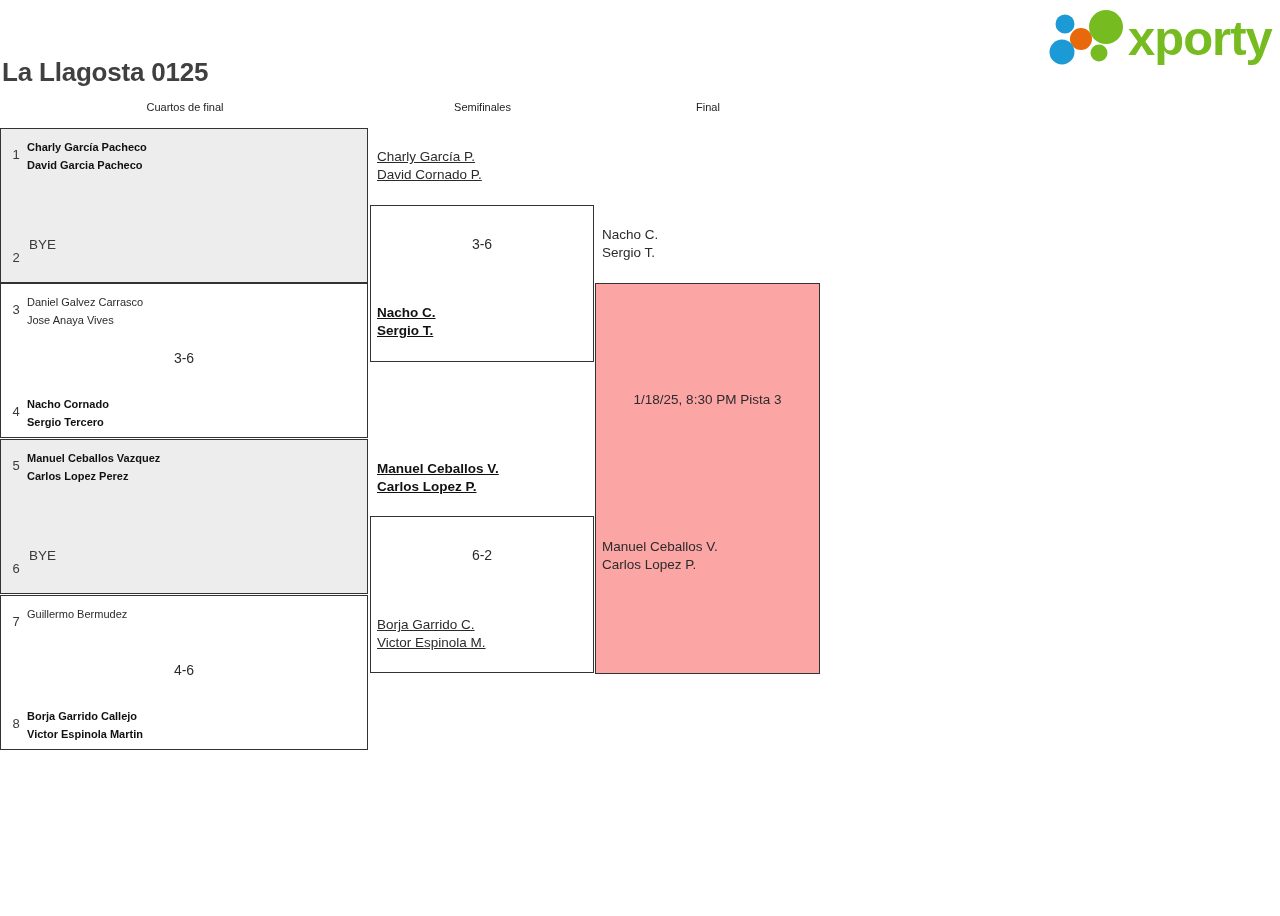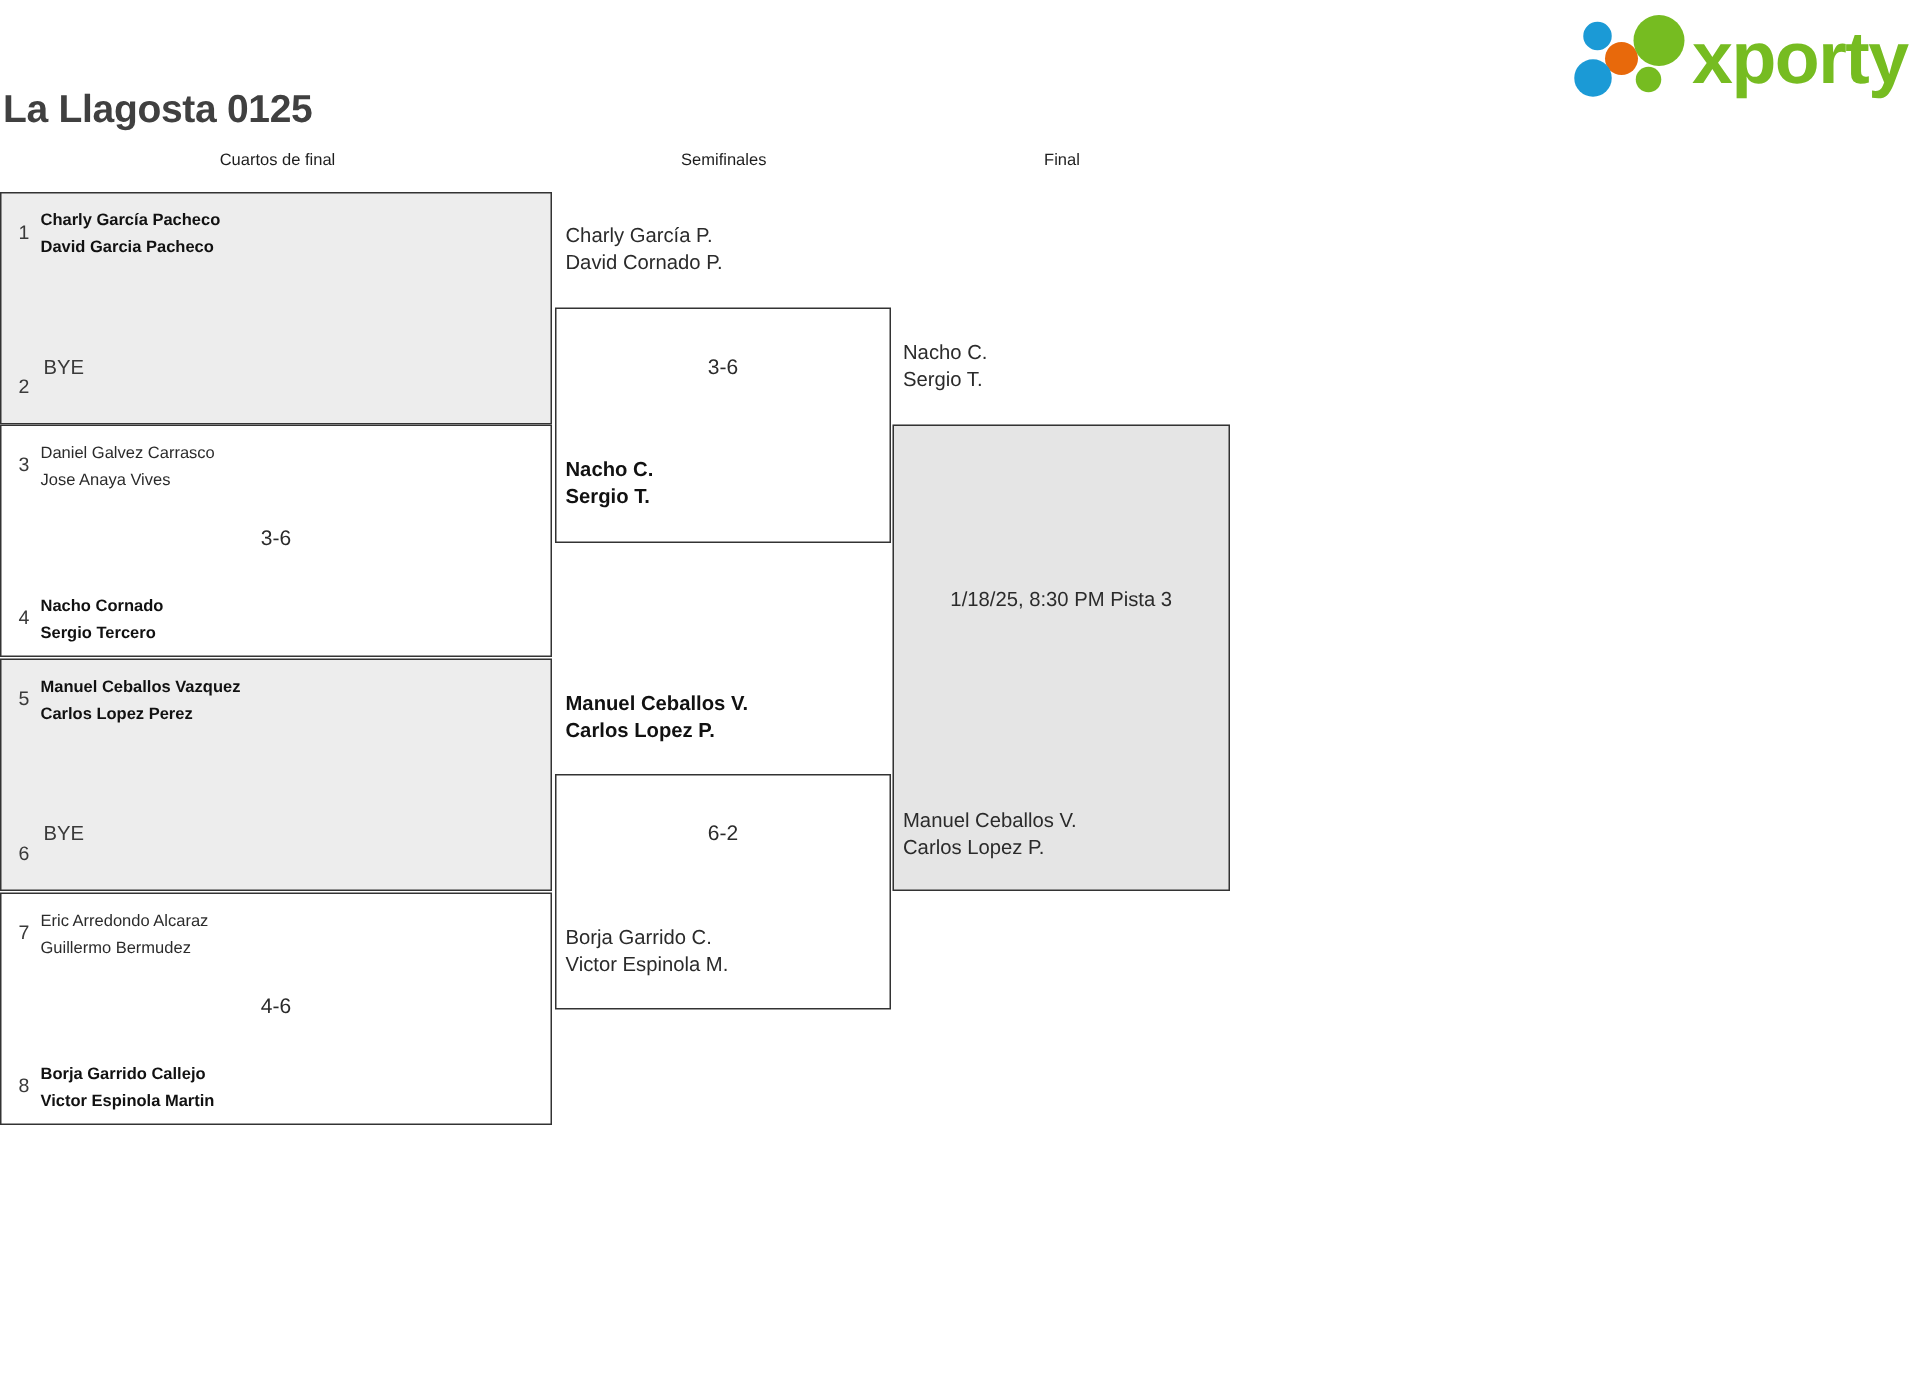--- a/index.html
+++ b/index.html
@@ -139,37 +139,38 @@
     color: #2b2b2b;
   }
 
   .sf-team {
     position: absolute;
     left: 377px;
     width: 215px;
     font-size: 13.5px;
     line-height: 18px;
     color: #2b2b2b;
+    text-decoration: underline;
   }
   .sf-team.win { font-weight: 700; color: #111111; }
   #sf0-team-top    { top: 148px; }
   #sf0-team-bottom { top: 304px; }
   #sf1-team-top    { top: 460px; }
   #sf1-team-bottom { top: 616px; }
 
   
   #final-box {
     position: absolute;
     left: 595px;
     top: 283px;
     width: 225px;
-    height: 311px;
+    height: 391px;
     border: 1px solid #333333;
     box-sizing: border-box;
-    background: #e5e5e5;
+    background: #fca5a5;
   }
   #final-schedule {
     position: absolute;
     left: 0; right: 0;
     top: 108px;
     text-align: center;
     font-size: 13.5px;
     color: #2b2b2b;
     white-space: nowrap;
   }
@@ -248,21 +249,20 @@
       <span class="nm-line">Carlos Lopez Perez</span>
     </div>
     <span class="seed-num seed-bye-bottom">6</span>
     <div class="team-block team-bye bye-top">BYE</div>
     <div class="qf-score"></div>
   </div>
 
   <div class="qf-box b3">
     <span class="seed-num seed-top">7</span>
     <div class="team-block team-top">
-      <span class="nm-line">Eric Arredondo Alcaraz</span>
       <span class="nm-line">Guillermo Bermudez</span>
     </div>
     <span class="seed-num seed-bottom">8</span>
     <div class="team-block team-bottom win">
       <span class="nm-line">Borja Garrido Callejo</span>
       <span class="nm-line">Victor Espinola Martin</span>
     </div>
     <div class="qf-score">4-6</div>
   </div>
 

